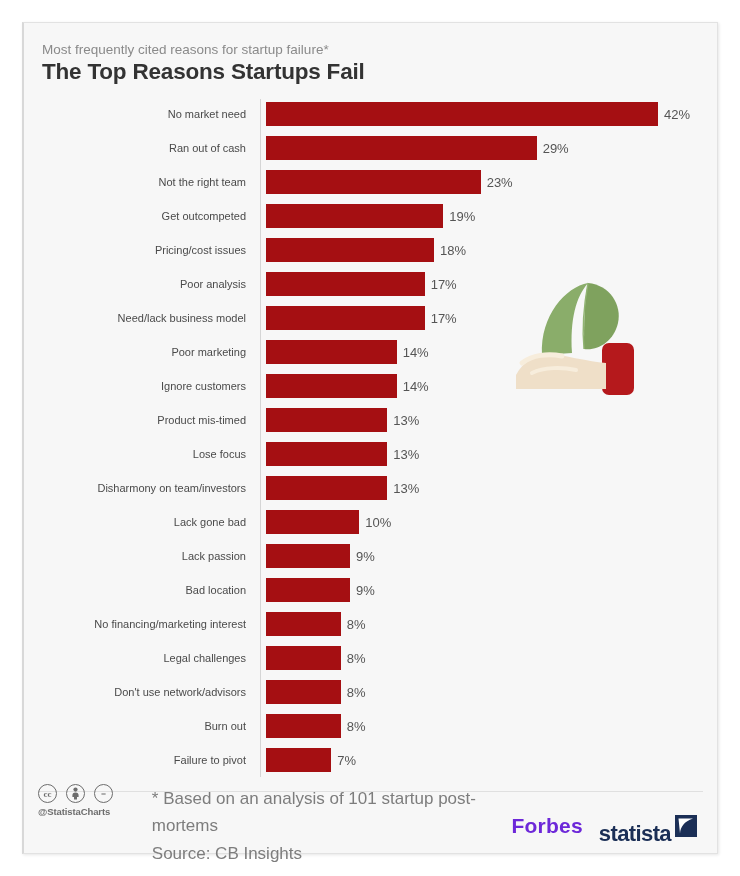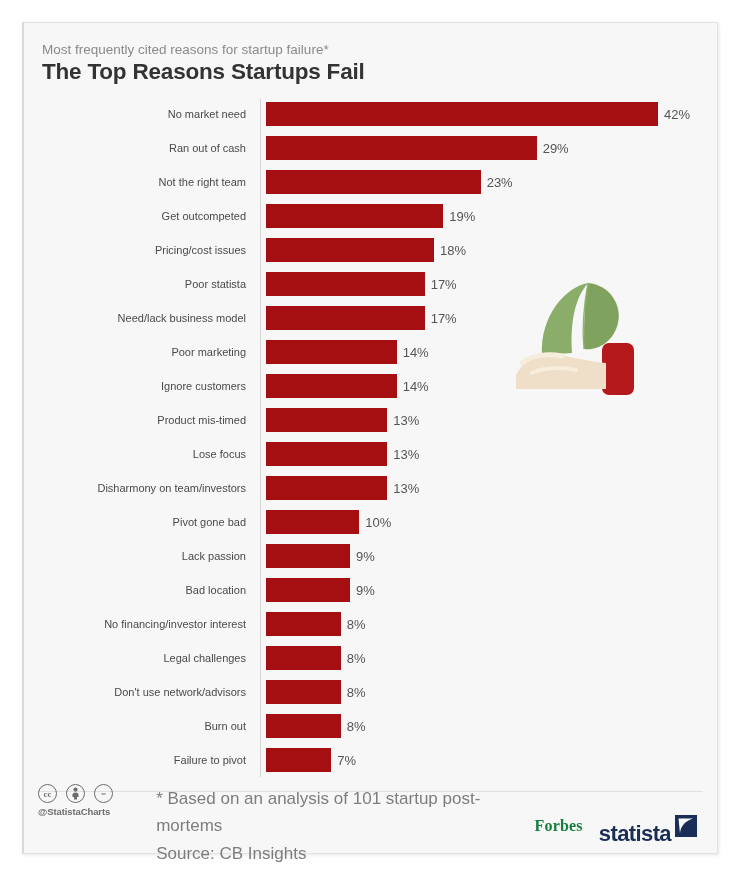--- a/index.html
+++ b/index.html
@@ -162,24 +162,24 @@
     margin-left: 29px;
   }
 
   #footer-right {
     display: flex;
     align-items: center;
     gap: 16px;
     padding-right: 6px;
   }
   #forbes-logo {
-    font-family: Liberation Serif, serif;
-    font-size: 16px;
-    font-weight: bold;
-    color: #15803d;
+    font-family: Liberation Sans, sans-serif;
+    font-size: 21px;
+    font-weight: bold;
+    color: #6d28d9;
     letter-spacing: 0.2px;
   }
   #statista-logo {
     display: flex;
     align-items: center;
     gap: 4px;
   }
   #statista-wordmark {
     font-size: 22px;
     font-weight: bold;
@@ -231,21 +231,21 @@
           </div>
         </div>
         <div class="bar-row">
           <div class="bar-label">Pricing/cost issues</div>
           <div class="bar-track">
             <div class="bar-fill" style="width: 168px; background: rgb(165, 15, 18);"></div>
             <div class="bar-value">18%</div>
           </div>
         </div>
         <div class="bar-row">
-          <div class="bar-label">Poor statista</div>
+          <div class="bar-label">Poor analysis</div>
           <div class="bar-track">
             <div class="bar-fill" style="width: 158.667px; background: rgb(165, 15, 18);"></div>
             <div class="bar-value">17%</div>
           </div>
         </div>
         <div class="bar-row">
           <div class="bar-label">Need/lack business model</div>
           <div class="bar-track">
             <div class="bar-fill" style="width: 158.667px; background: rgb(165, 15, 18);"></div>
             <div class="bar-value">17%</div>
@@ -280,42 +280,42 @@
           </div>
         </div>
         <div class="bar-row">
           <div class="bar-label">Disharmony on team/investors</div>
           <div class="bar-track">
             <div class="bar-fill" style="width: 121.333px; background: rgb(165, 15, 18);"></div>
             <div class="bar-value">13%</div>
           </div>
         </div>
         <div class="bar-row">
-          <div class="bar-label">Pivot gone bad</div>
+          <div class="bar-label">Lack gone bad</div>
           <div class="bar-track">
             <div class="bar-fill" style="width: 93.3333px; background: rgb(165, 15, 18);"></div>
             <div class="bar-value">10%</div>
           </div>
         </div>
         <div class="bar-row">
           <div class="bar-label">Lack passion</div>
           <div class="bar-track">
             <div class="bar-fill" style="width: 84px; background: rgb(165, 15, 18);"></div>
             <div class="bar-value">9%</div>
           </div>
         </div>
         <div class="bar-row">
           <div class="bar-label">Bad location</div>
           <div class="bar-track">
             <div class="bar-fill" style="width: 84px; background: rgb(165, 15, 18);"></div>
             <div class="bar-value">9%</div>
           </div>
         </div>
         <div class="bar-row">
-          <div class="bar-label">No financing/investor interest</div>
+          <div class="bar-label">No financing/marketing interest</div>
           <div class="bar-track">
             <div class="bar-fill" style="width: 74.6667px; background: rgb(165, 15, 18);"></div>
             <div class="bar-value">8%</div>
           </div>
         </div>
         <div class="bar-row">
           <div class="bar-label">Legal challenges</div>
           <div class="bar-track">
             <div class="bar-fill" style="width: 74.6667px; background: rgb(165, 15, 18);"></div>
             <div class="bar-value">8%</div>

